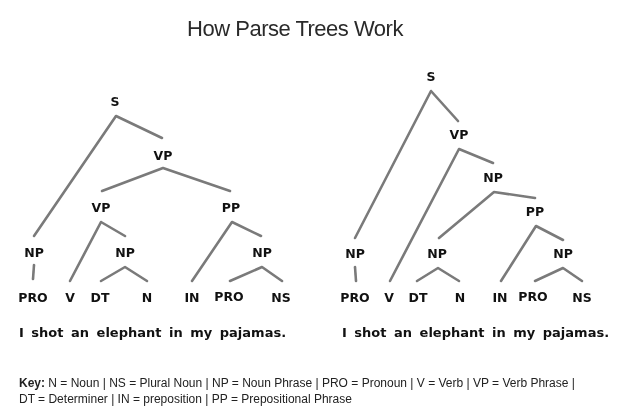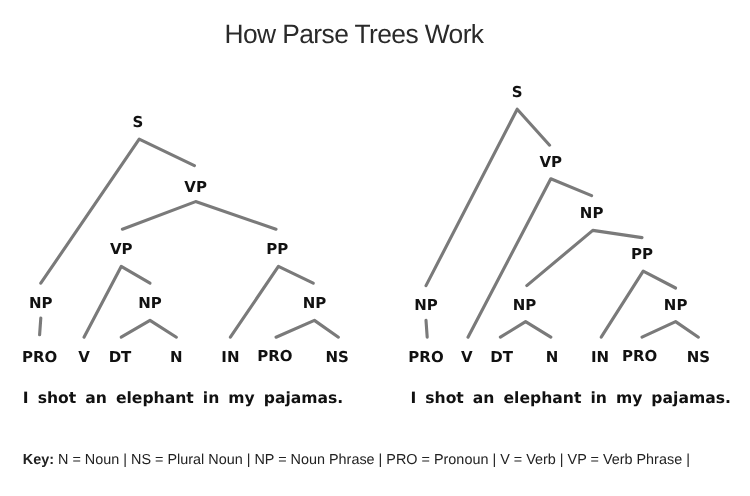--- a/index.html
+++ b/index.html
@@ -70,13 +70,14 @@
     <text class="node" x="533" y="301">PRO</text>
     <text class="node" x="582" y="302">NS</text>
   </g>
 </svg>
 
 <div class="sentence" style="left:19px;">I shot an elephant in my pajamas.</div>
 <div class="sentence" style="left:342px;">I shot an elephant in my pajamas.</div>
 
 <div class="key">
   <b>Key:</b><span> N = Noun | NS = Plural Noun | NP = Noun Phrase | PRO = Pronoun | V = Verb | VP = Verb Phrase |</span><br>
+  <span>DT = Determiner | IN = preposition | PP = Prepositional Phrase</span>
 </div>
 
 </body></html>

